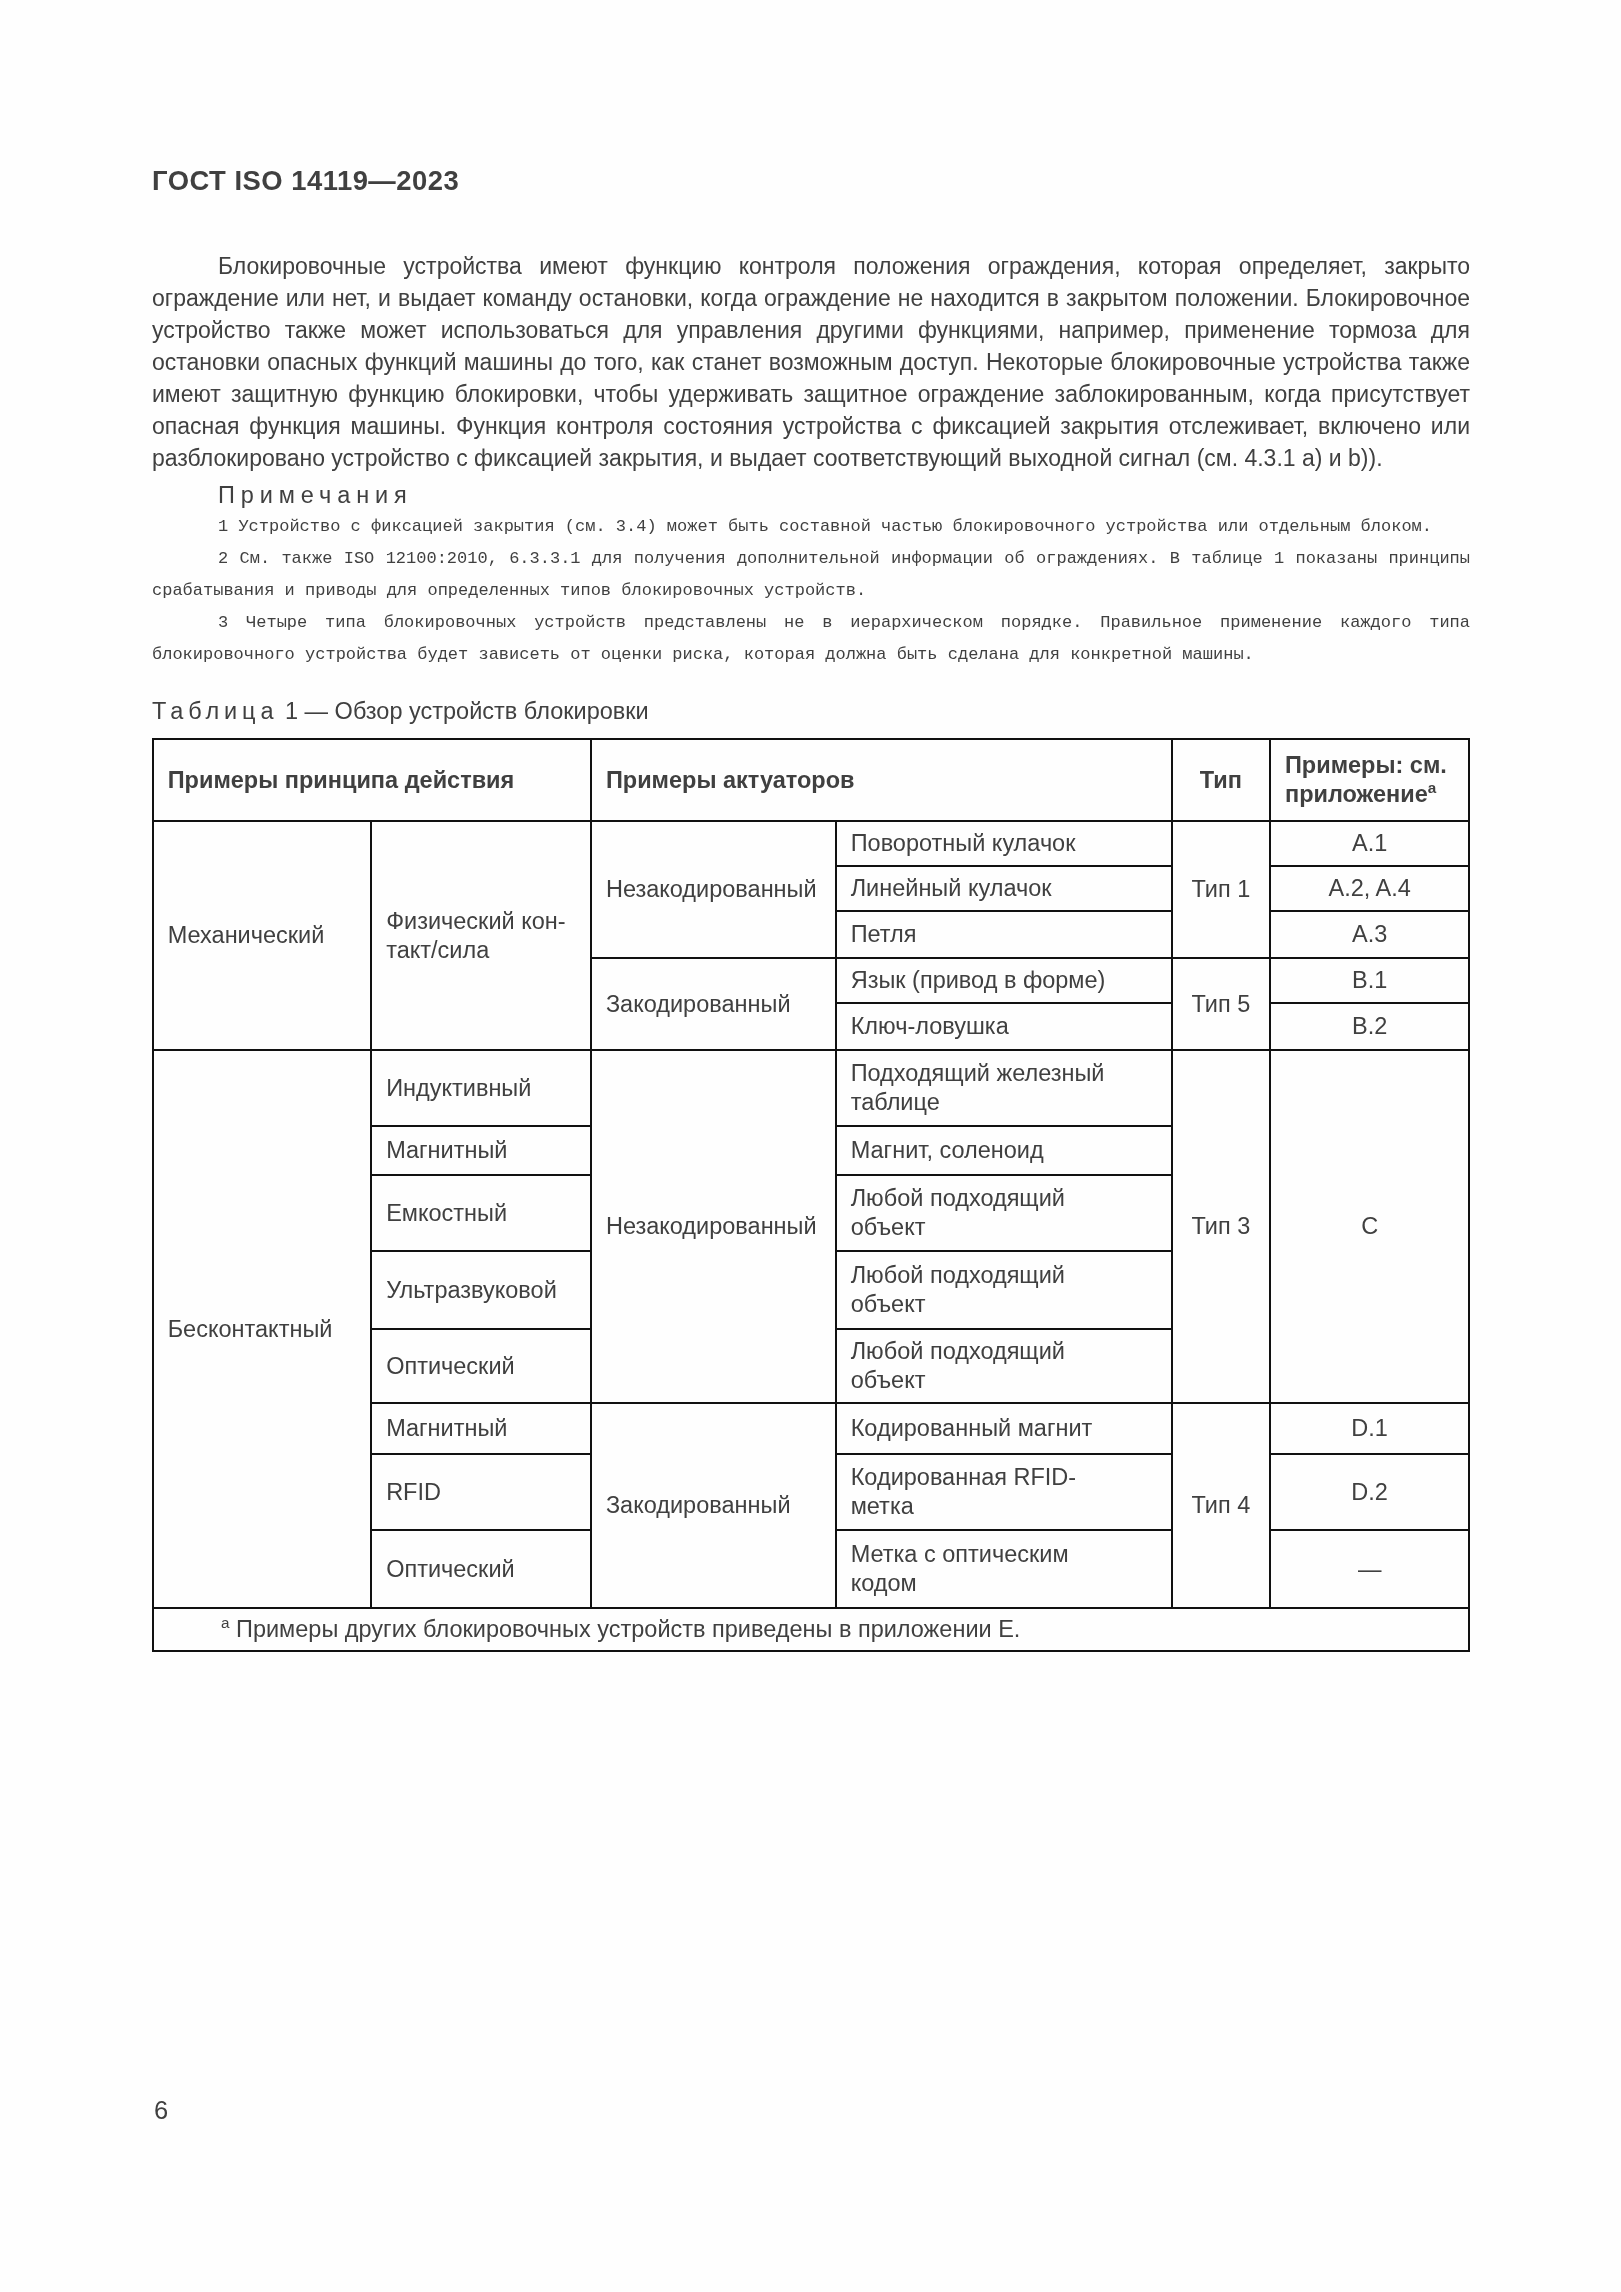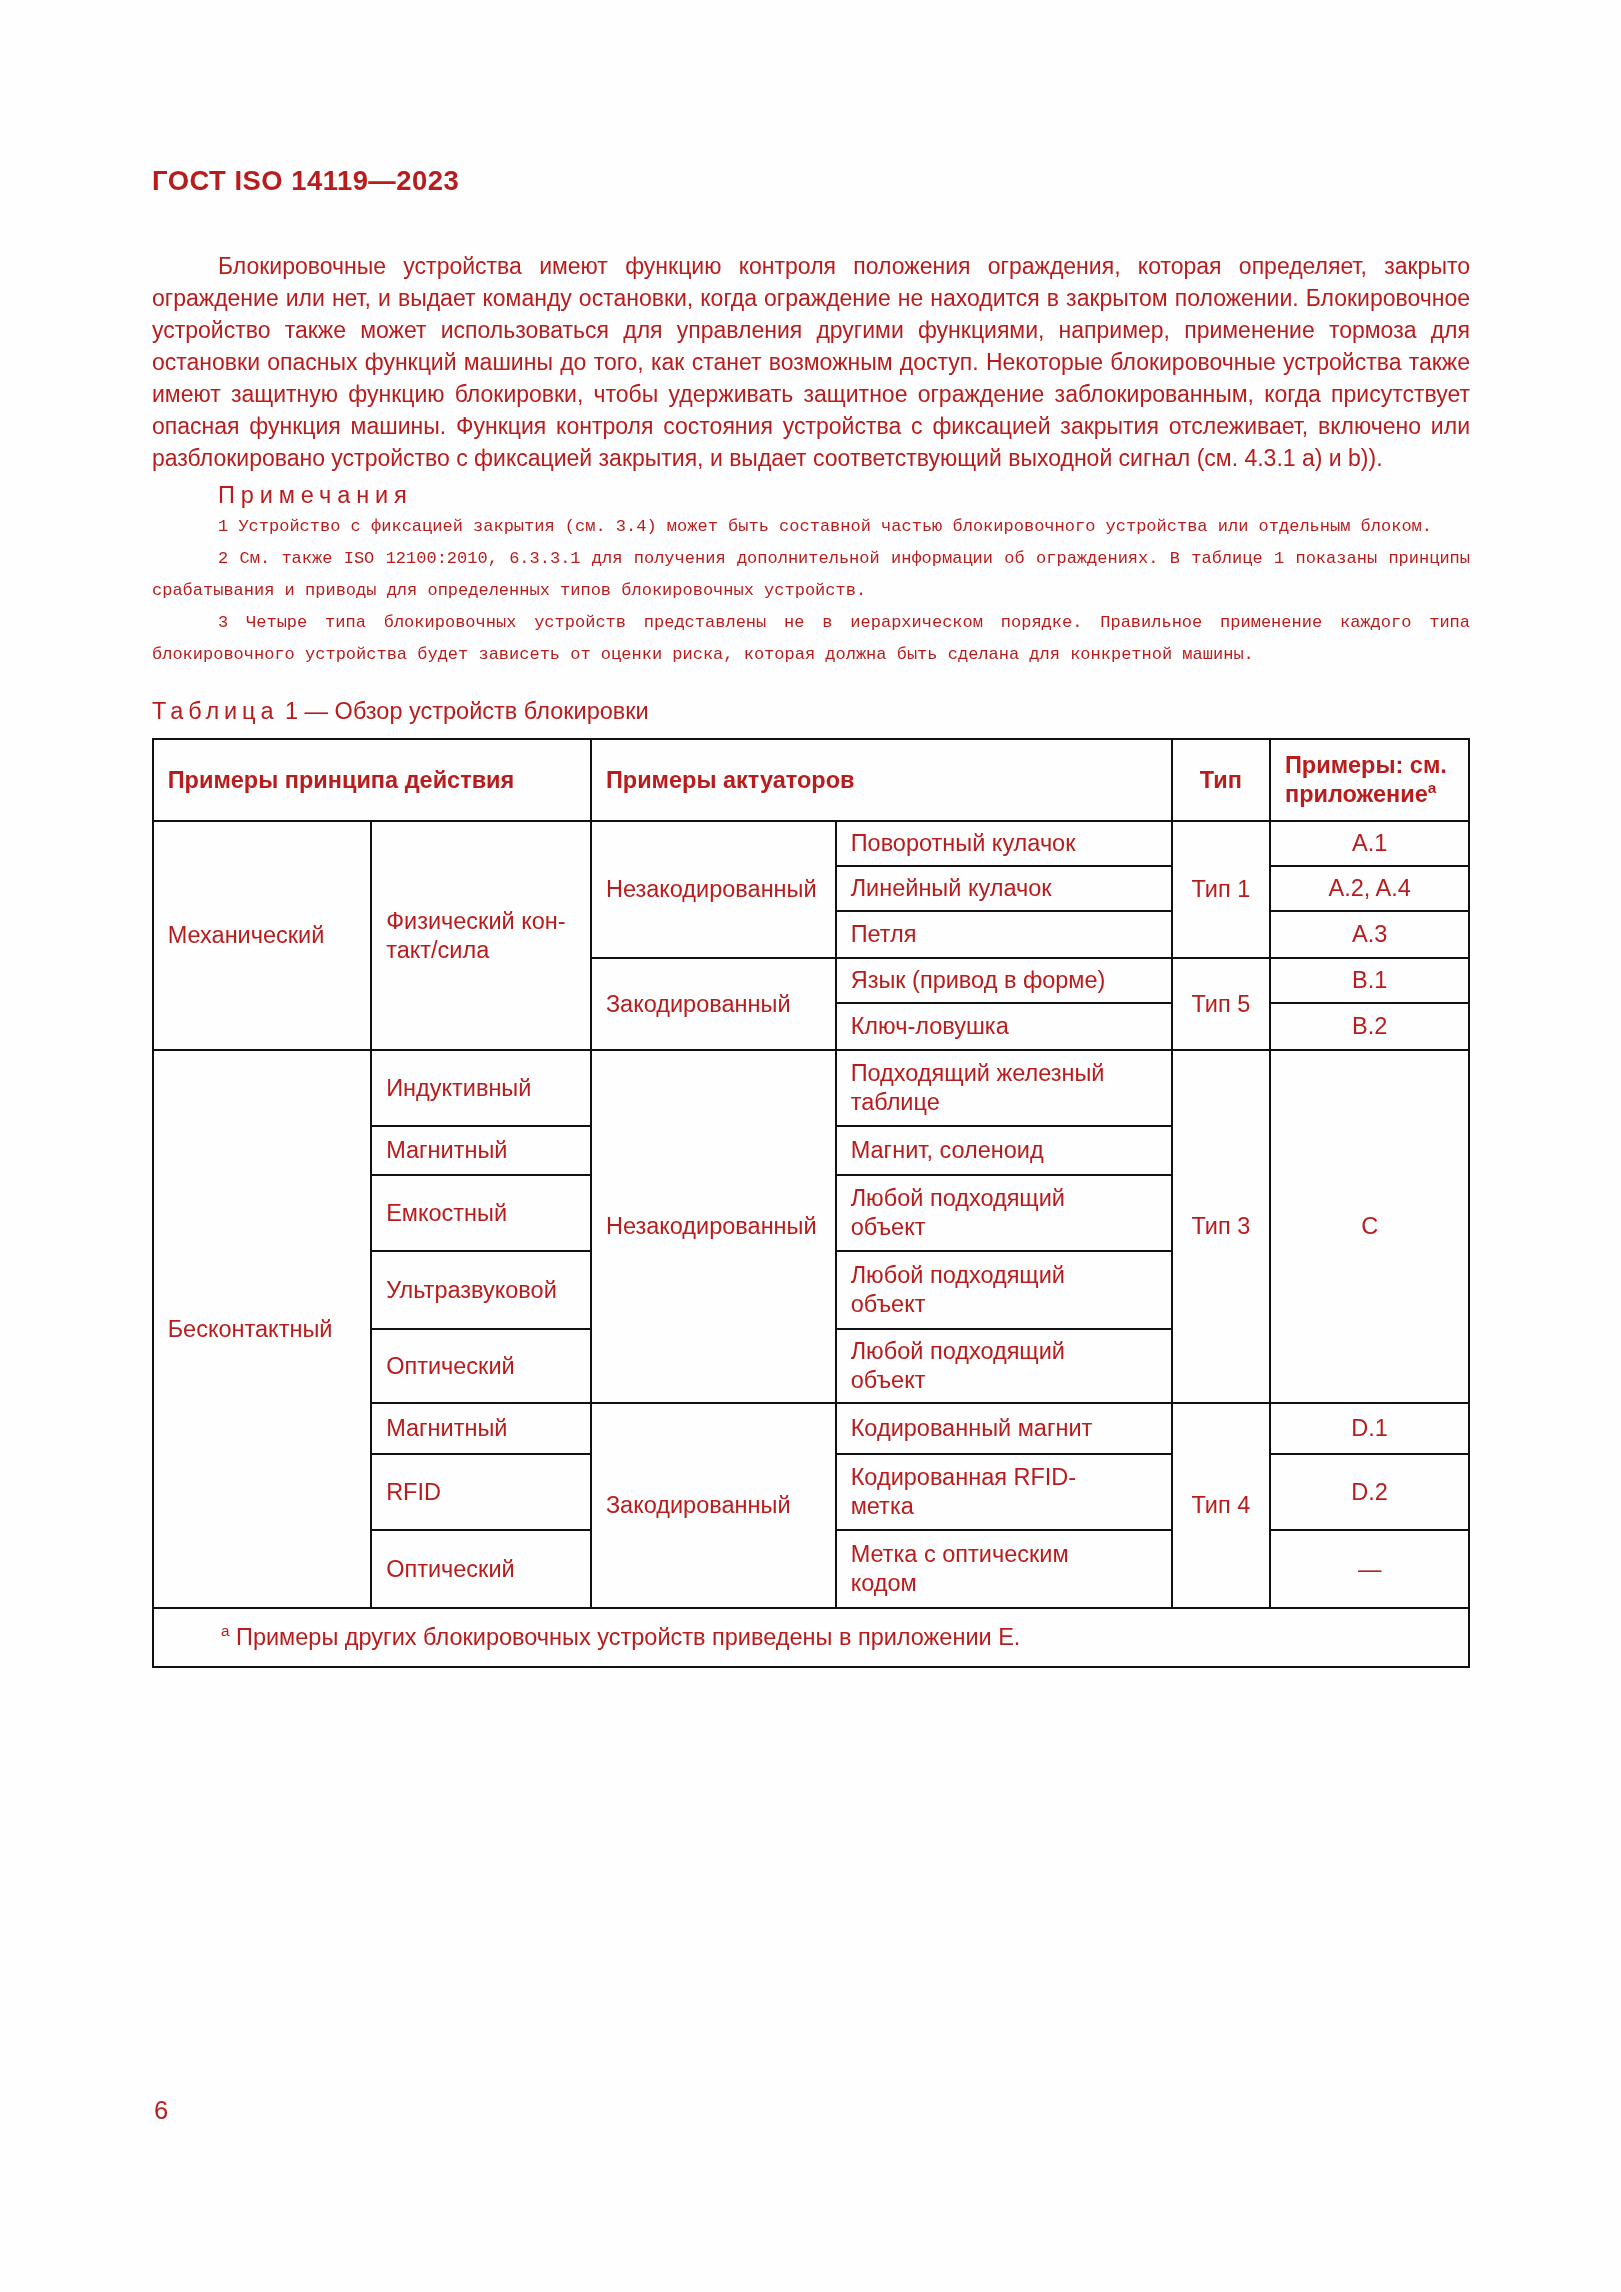--- a/index.html
+++ b/index.html
@@ -1,21 +1,21 @@
 <!DOCTYPE html>
 <html lang="ru"><head>
 <meta charset="utf-8">
 <style>
   html,body{margin:0;padding:0;background:#e8e8e8;}
   .page{
     position:relative;
     width:1621px;height:2293px;
     margin:0 auto;
     background:#fefefe;
-    color:#b91c1c;
+    color:#404040;
     font-family:"Liberation Sans","DejaVu Sans",sans-serif;
     box-sizing:border-box;
     padding:165px 151px 0 152px;
     overflow:hidden;
   }
   .doc-number{
     font-size:27.4px;font-weight:bold;letter-spacing:0.5px;
   }
   .body-par{
     margin:53px 0 0 0;
@@ -66,21 +66,21 @@
   table.gost tfoot td{
     border-top:2.9px solid #111;
     text-align:left;
     padding:5.9px 9.8px 5.9px 67px;
     font-size:23.5px;
   }
   sup{font-size:65%;line-height:0;}
   .r0{height:45px}.r1{height:45px}.r2{height:47px}.r3{height:45px}.r4{height:47px}
   .r5{height:76px}.r6{height:49px}.r7{height:76px}.r8{height:78px}.r9{height:74px}
   .r10{height:51px}.r11{height:76px}.r12{height:78px}
-  .rf{height:59px}
+  .rf{height:43px}
   .page-number{
     position:absolute;left:154px;top:2096px;
     font-size:25.5px;
   }
 </style>
 </head>
 <body>
 
 <div class="page">
 

